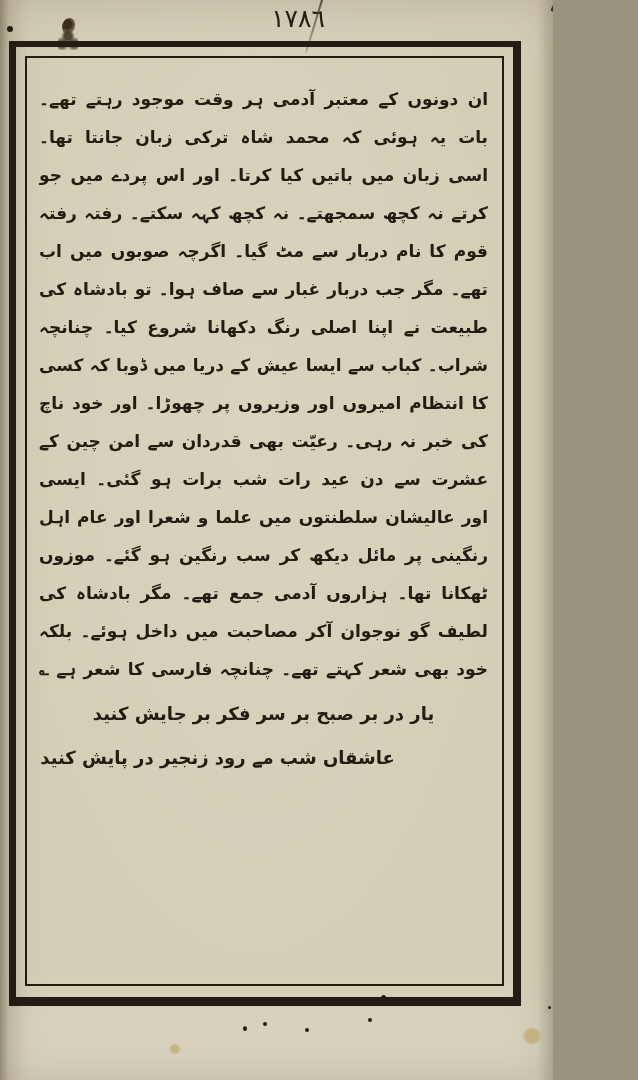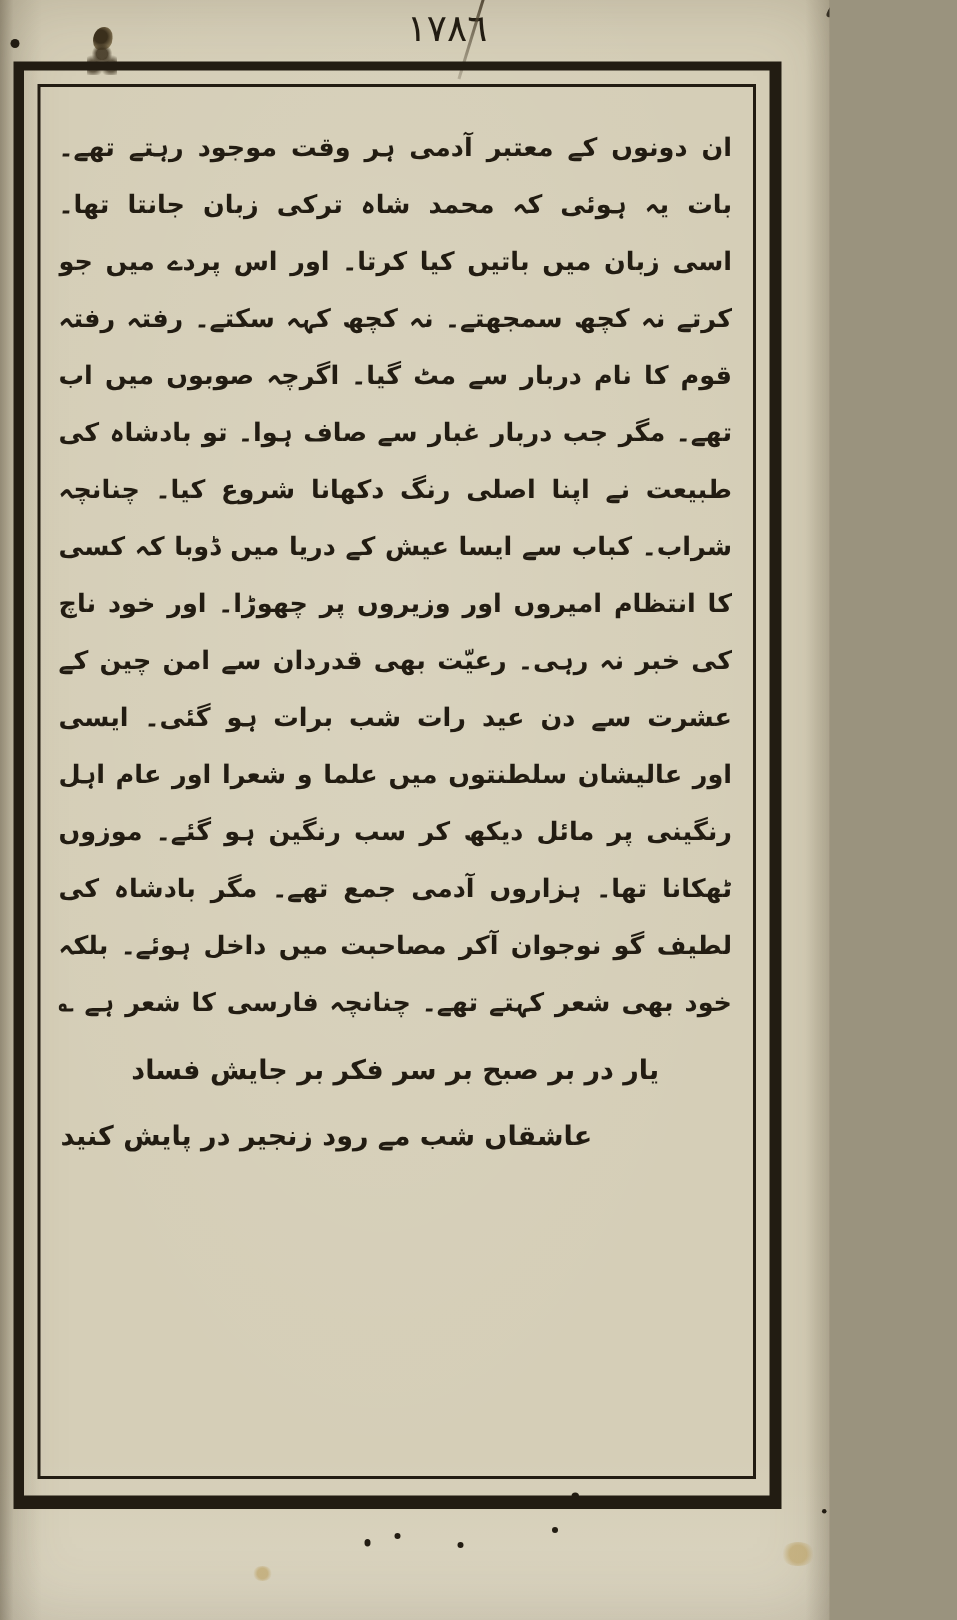--- a/index.html
+++ b/index.html
@@ -147,20 +147,20 @@
           <div class="text-line">کی خبر نہ رہی۔ رعیّت بھی قدردان سے امن چین کے ساتھ</div>
           <div class="text-line">عشرت سے دن عید رات شب برات ہو گئی۔ ایسی قدردان</div>
           <div class="text-line">اور عالیشان سلطنتوں میں علما و شعرا اور عام اہل کمال کا کیا</div>
           <div class="text-line">رنگینی پر مائل دیکھ کر سب رنگین ہو گئے۔ موزوں طبع۔</div>
           <div class="text-line">ٹھکانا تھا۔ ہزاروں آدمی جمع تھے۔ مگر بادشاہ کی طبیعت کو</div>
           <div class="text-line">لطیف گو نوجوان آکر مصاحبت میں داخل ہوئے۔ بلکہ پُرانے</div>
           <div class="text-line">خود بھی شعر کہتے تھے۔ چنانچہ فارسی کا شعر ہے ؎</div>
         </div>
 
       <div class="couplet">
-        <div class="couplet-line c1">یار در بر صبح بر سر فکر بر جایش فساد</div>
+        <div class="couplet-line c1">یار در بر صبح بر سر فکر بر جایش کنید</div>
         <div class="couplet-line c2">عاشقاں شب مے رود زنجیر در پایش کنید</div>
       </div>
 
     </div>
   </div>
 
 </div>
 
 </body></html>

